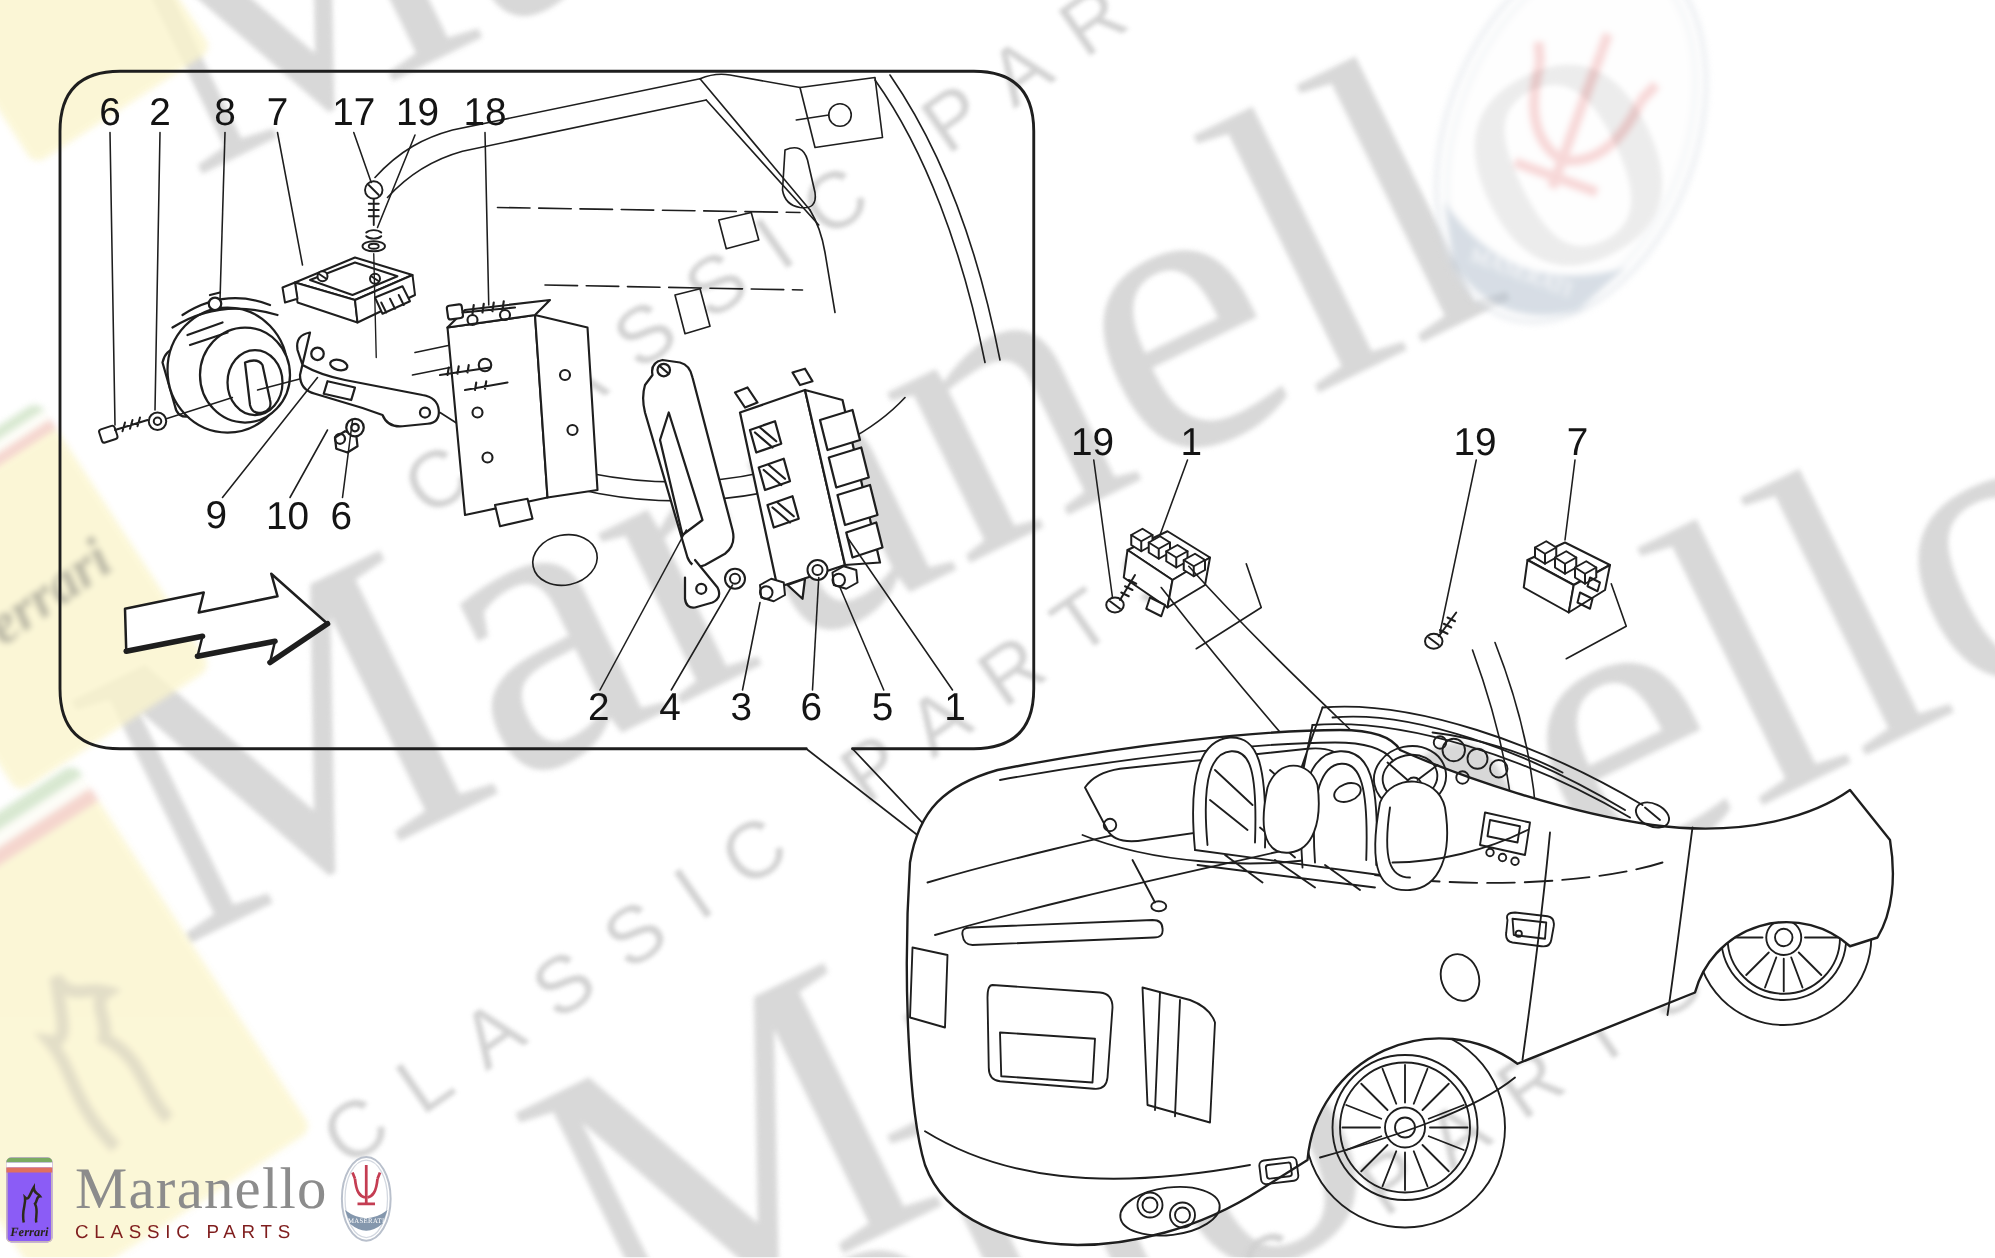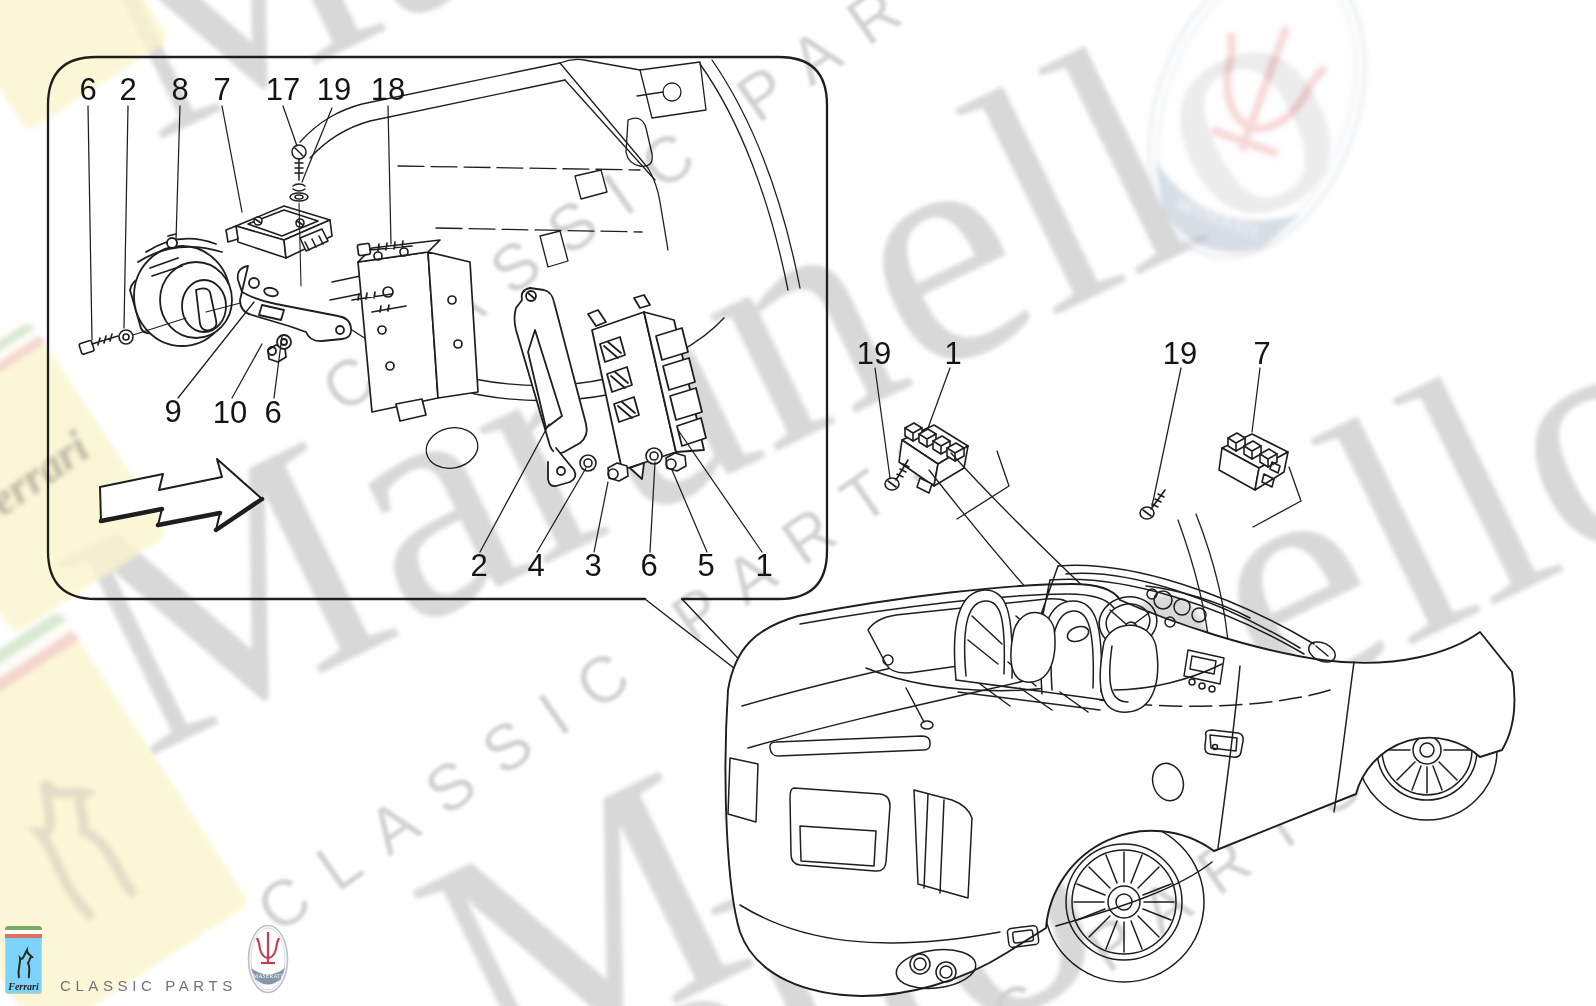--- a/index.html
+++ b/index.html
@@ -18,29 +18,29 @@
            font-family:"Liberation Serif",serif;font-style:italic;font-weight:bold;color:#93917f;opacity:.8;}
   .moval-wm{position:absolute;opacity:.55;filter:blur(2.5px);}
   
   .art{position:absolute;inset:0;z-index:2;}
   
   .co{position:absolute;z-index:3;transform:translate(-50%,-50%);
       font-size:31px;color:#141414;font-family:"Liberation Sans",sans-serif;}
   
   .logo{position:absolute;left:5px;top:924px;z-index:4;display:flex;align-items:flex-end;}
   .fbadge{position:relative;width:37px;height:68px;border-radius:4px;overflow:hidden;
-          box-shadow:0 0 0 1px #d8cfa8 inset;background:#7dd3fc;text-decoration:underline;}
+          box-shadow:0 0 0 1px #d8cfa8 inset;background:#8b5cf6;text-decoration:underline;}
   .fbadge .st{height:4px;}
   .fbadge .st.g{background:#7bab62;} .fbadge .st.w{background:#fff;} .fbadge .st.r{background:#e0705f;}
   .fbadge .word{position:absolute;left:0;right:0;bottom:2px;text-align:center;
                 font-family:"Liberation Serif",serif;font-style:italic;font-weight:bold;
                 font-size:10px;color:#262416;}
   .logo-text{margin:0 10px 0 18px;}
   .brand{font-family:"Liberation Serif",serif;font-size:47px;line-height:40px;color:#8c8c8c;letter-spacing:1px;}
-  .tagline{font-size:15px;letter-spacing:4.6px;color:#737373;margin-top:6px;}
+  .tagline{font-size:15px;letter-spacing:4.6px;color:#7f1d1d;margin-top:6px;}
 </style>
 </head>
 <body>
 
 <div class="page">
 
   <div class="wm-layer">
     <div class="wm wm-script" style="left:110px;top:-120px;font-size:300px;transform:rotate(-26deg);transform-origin:0 50%;">Maranello</div>
     <div class="wm wm-script" style="left:95px;top:470px;font-size:330px;transform:rotate(-26deg);transform-origin:0 50%;">Maranello</div>
     <div class="wm wm-script" style="left:450px;top:800px;font-size:330px;transform:rotate(-26deg);transform-origin:0 50%;">Maranello</div>
@@ -433,20 +433,21 @@
 
   <div class="logo">
     <div class="fbadge">
       <div class="st g"></div><div class="st w"></div><div class="st r"></div>
       <svg width="37" height="44" viewBox="0 0 37 44">
         <path d="M14,40 C12,30 16,26 15,20 C18,23 19,17 22,12 C22,17 25,16 27,19 C24,19 25,23 23,25 C26,31 23,36 24,40" fill="none" stroke="#2c2a1a" stroke-width="2"></path>
       </svg>
       <div class="word">Ferrari</div>
     </div>
     <div class="logo-text">
+      <div class="brand">Maranello</div>
       <div class="tagline">CLASSIC PARTS</div>
     </div>
     <svg width="42" height="70" viewBox="0 0 42 70">
       <ellipse cx="21" cy="35" rx="19.5" ry="33.5" fill="#fff" stroke="#b9c0cc" stroke-width="1.6"></ellipse>
       <ellipse cx="21" cy="35" rx="17" ry="31" fill="none" stroke="#d3d8e0" stroke-width="1"></ellipse>
       <g stroke="#c43d52" stroke-width="2.2" fill="none">
         <path d="M21,12 L21,40"></path>
         <path d="M12,19 C13,30 16,33 20,34"></path>
         <path d="M30,19 C29,30 26,33 22,34"></path>
         <path d="M12,19 l-2,-5 M30,19 l2,-5 M21,12 l0,-4"></path>

